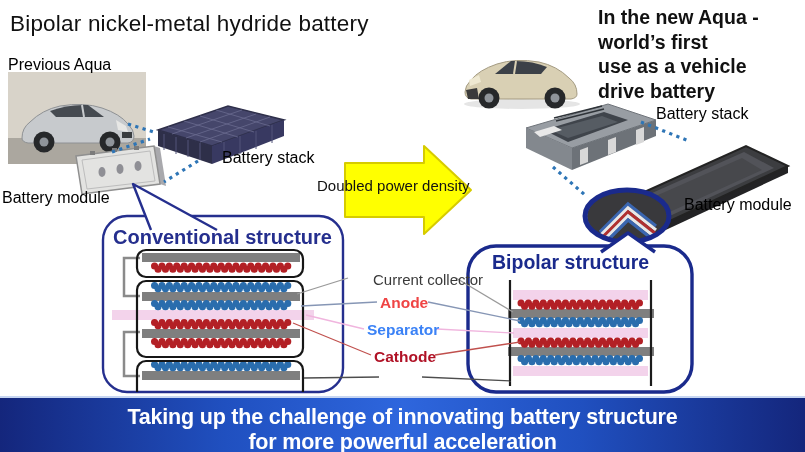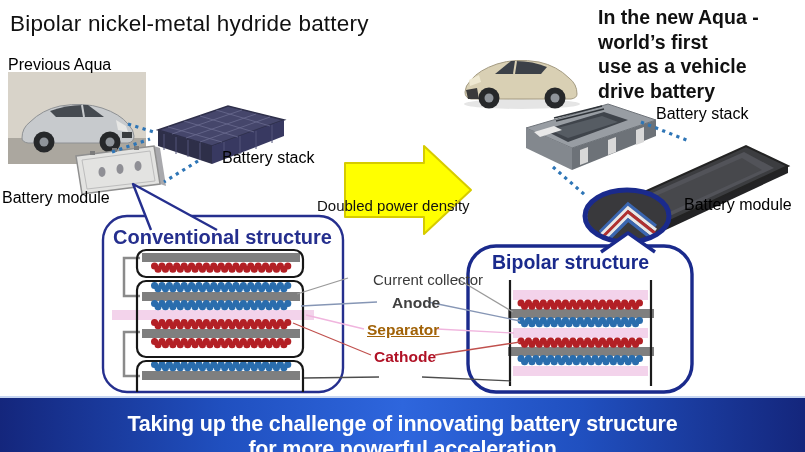--- a/index.html
+++ b/index.html
@@ -2,33 +2,33 @@
 <html><head>
 <meta charset="utf-8">
 <style>
   html,body{margin:0;padding:0;background:#fff;}
   .slide{position:relative;width:805px;height:452px;background:#ffffff;overflow:hidden;
          font-family:"Liberation Sans",sans-serif;}
   .abs{position:absolute;}
   .title{left:10px;top:11px;font-size:22.5px;font-weight:normal;color:#111;letter-spacing:0.2px;}
   .small-label{font-size:16px;color:#000000;}
   .headline{left:598px;top:5px;width:206px;font-size:19.5px;font-weight:bold;color:#111;line-height:24.5px;}
-  .arrow-label{left:317px;top:177px;font-size:15px;color:#111;margin-top:20px;}
+  .arrow-label{left:317px;top:177px;font-size:15px;color:#111;}
   .conv-title{left:113px;top:226px;font-size:20px;font-weight:600;color:#252f8e;text-align:center;}
   .bip-title{left:492px;top:251px;font-size:19.5px;font-weight:bold;color:#1a2a8c;}
   .lab-collector{left:349px;top:271px;font-size:15px;color:#3a3a3a;margin-left:24px;}
-  .lab-anode{left:380px;top:294px;font-size:15.5px;font-weight:bold;color:#404040;margin-left:12px;}
-  .lab-separator{left:367px;top:321px;font-size:15.5px;font-weight:bold;color:#a16207;text-decoration:underline;}
+  .lab-anode{left:380px;top:294px;font-size:15.5px;font-weight:bold;color:#ef4444;}
+  .lab-separator{left:367px;top:321px;font-size:15.5px;font-weight:bold;color:#3b82f6;}
   .lab-cathode{left:374px;top:348px;font-size:15.5px;font-weight:bold;color:#b01226;}
   .lab-case{left:383px;top:369px;font-size:16.5px;font-weight:bold;color:#1a1a1a;margin-top:24px;}
   .banner{left:0;top:396px;width:805px;height:56px;box-sizing:border-box;
           border-top:2px solid #c7d6f2;
           background:linear-gradient(90deg,#14267c 0%,#2050c0 28%,#2e66dd 50%,#2050c0 72%,#14267c 100%);
           color:#fff;text-align:center;font-weight:bold;font-size:21.5px;line-height:25px;
-          padding-top:14px;letter-spacing:-0.2px;}
+          padding-top:7px;letter-spacing:-0.2px;}
   svg{display:block;}
 </style>
 </head>
 <body>
 
 <div class="slide">
 
   <svg class="abs" style="left:8px;top:72px;" width="138" height="96" viewBox="0 0 138 96">
     <rect x="0" y="0" width="138" height="92" fill="#d8d3c9"></rect>
     <rect x="0" y="66" width="138" height="26" fill="#aba79f"></rect>

